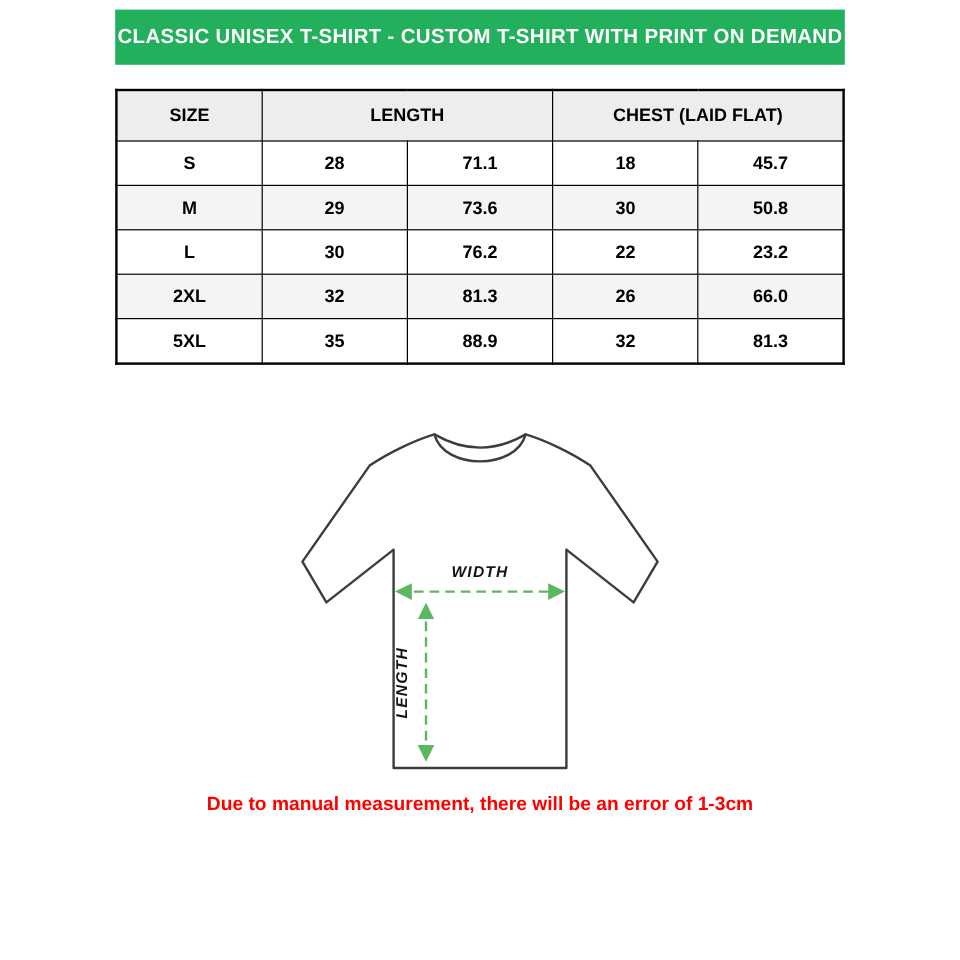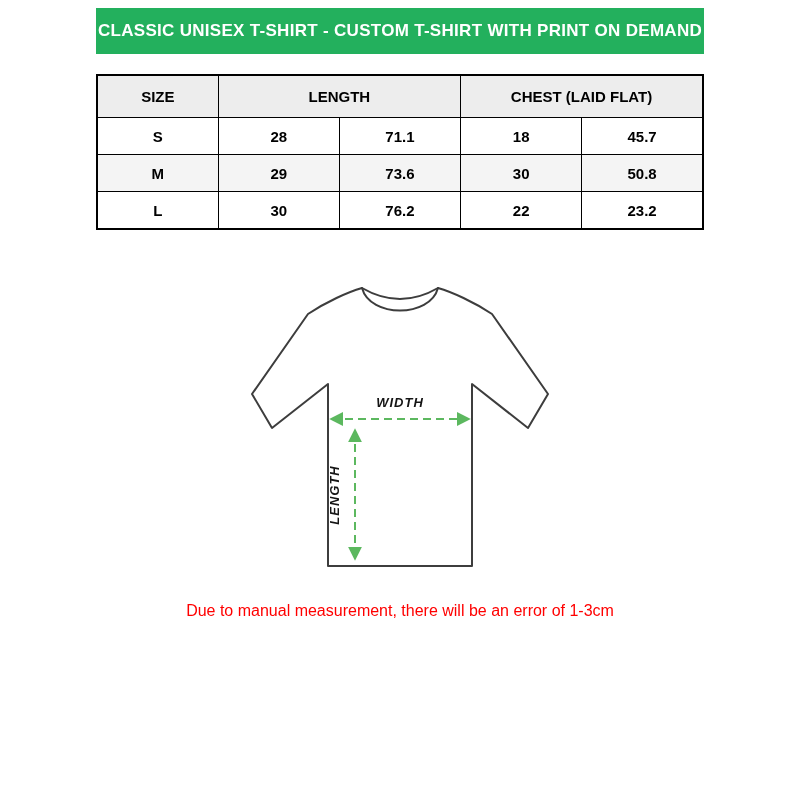--- a/index.html
+++ b/index.html
@@ -26,21 +26,21 @@
   table.size-chart th{height:41px;background:#ededed;font-size:15px;}
   table.size-chart td{height:36px;font-size:15px;background:#ffffff;}
   table.size-chart tbody tr:nth-child(even) td{background:#f4f4f4;}
   .diagram{margin-top:34px;width:420px;height:312px;font-style:italic;}
   .diagram svg{display:block;}
   .diagram text{
     font-family:"Liberation Sans",sans-serif;font-weight:bold;
     font-size:13px;fill:#151515;letter-spacing:1px;
   }
   .footer-note{
-    margin-top:26px;font-weight:normal;font-size:16px;text-align:left;
+    margin-top:12px;font-weight:bold;font-size:16px;text-align:left;
   }
 </style>
 </head>
 <body>
 
 <div class="page">
 
   <div class="banner">
     <span>CLASSIC UNISEX T-SHIRT - CUSTOM T-SHIRT WITH PRINT ON DEMAND</span>
   </div>
@@ -75,20 +75,34 @@
         <td>30</td>
         <td>50.8</td>
       </tr>
       <tr>
         <td>L</td>
         <td>30</td>
         <td>76.2</td>
         <td>22</td>
         <td>23.2</td>
       </tr>
+      <tr>
+        <td>2XL</td>
+        <td>32</td>
+        <td>81.3</td>
+        <td>26</td>
+        <td>66.0</td>
+      </tr>
+      <tr>
+        <td>5XL</td>
+        <td>35</td>
+        <td>88.9</td>
+        <td>32</td>
+        <td>81.3</td>
+      </tr>
     </tbody>
   </table>
 
   <div class="diagram">
     <svg width="420" height="312" viewBox="0 0 420 312">
       <defs>
         <marker id="arrow" viewBox="0 0 10 10" refX="8" refY="5" markerWidth="7" markerHeight="7" orient="auto-start-reverse">
           <path d="M0,0 L10,5 L0,10 Z" fill="#5cb85f"></path>
         </marker>
       </defs>

